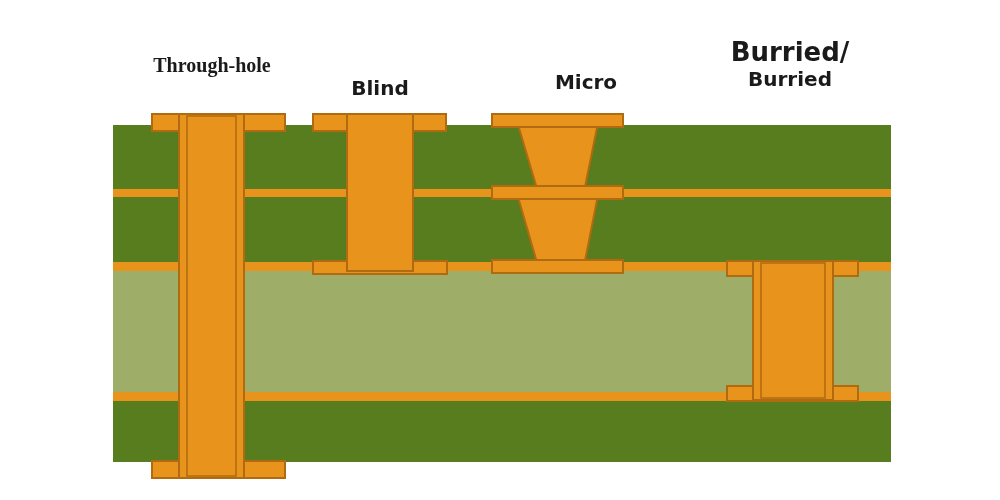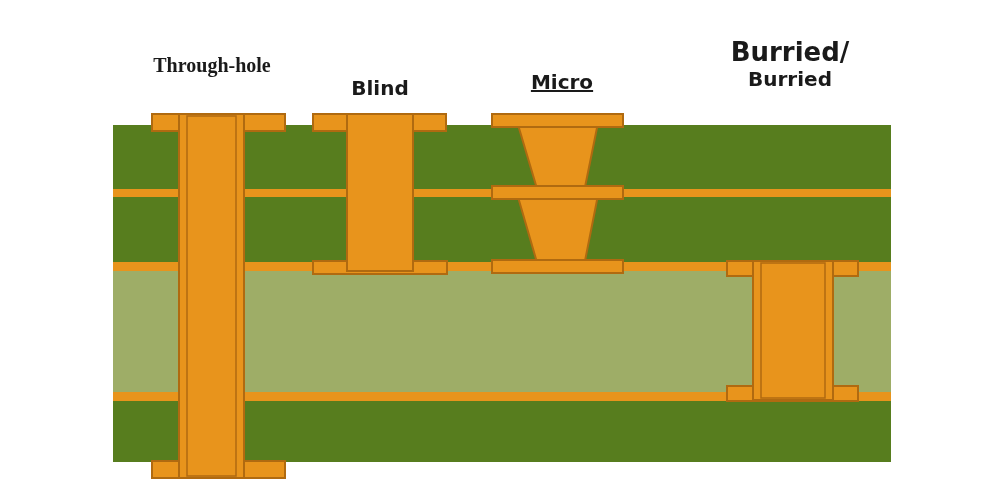--- a/index.html
+++ b/index.html
@@ -41,21 +41,21 @@
   .cu{fill:var(--copper);stroke:var(--copper-border);stroke-width:2;}
   .cu-bore{fill:none;stroke:var(--copper-border);stroke-width:1.5;}
 </style>
 </head>
 <body>
 
 <div class="stage">
 
   <div class="via-label" style="left:212px;top:54px;font-family:Liberation Serif, serif;">Through-hole</div>
   <div class="via-label" style="left:380px;top:67px;margin-top:9px;">Blind</div>
-  <div class="via-label" style="left:562px;top:70px;text-decoration:underline;">Micro</div>
+  <div class="via-label" style="left:586px;top:70px;">Micro</div>
   <div class="label-buried" style="left:790px;top:38px;">
     <div class="line1">Burried/</div>
     <div class="line2">Burried</div>
   </div>
 
   <div class="board">
     <div class="layer l-dark" style="top:0px;height:64px;"></div>
     <div class="layer l-copper" style="top:64px;height:8px;"></div>
     <div class="layer l-dark" style="top:72px;height:65px;"></div>
     <div class="layer l-copper" style="top:137px;height:9px;"></div>

